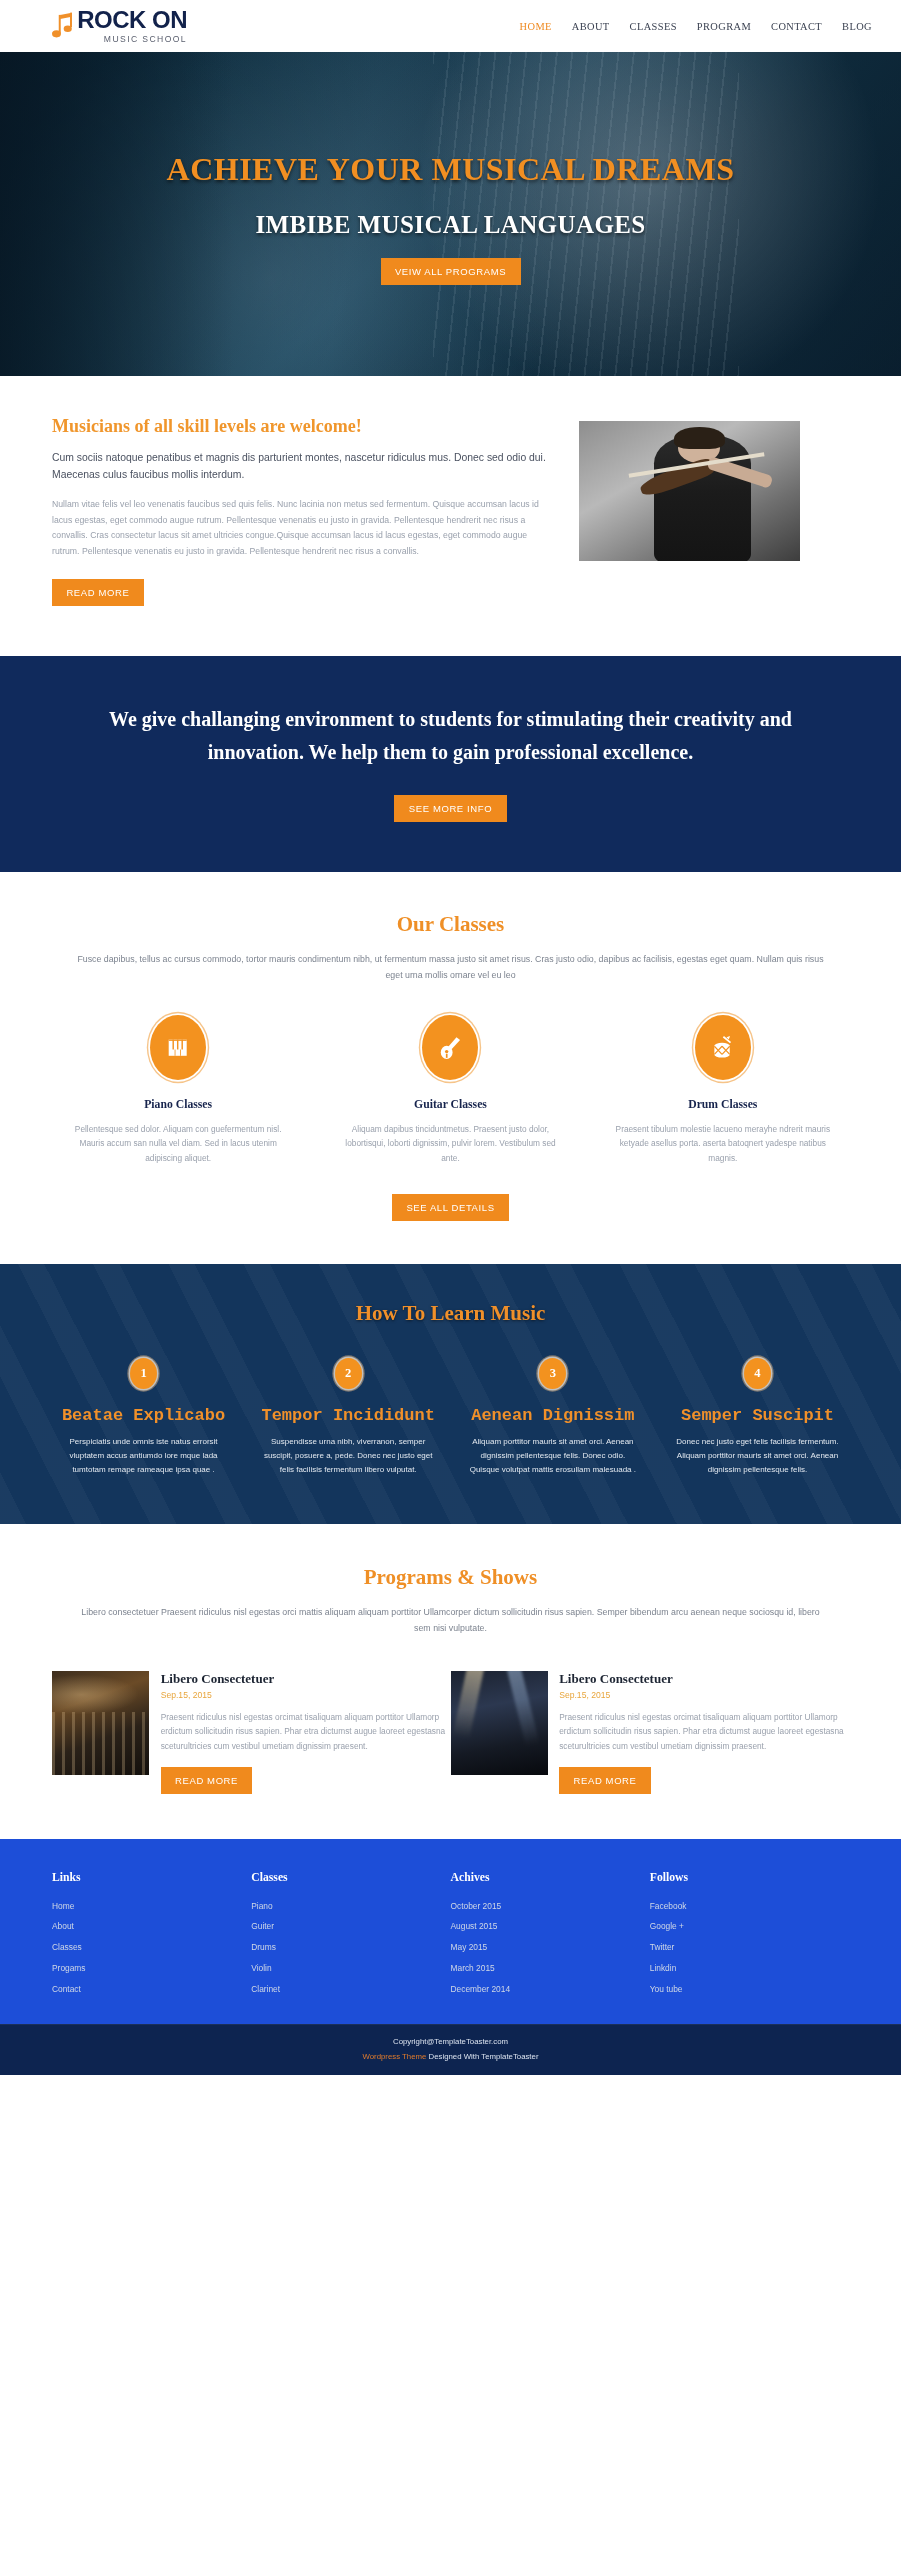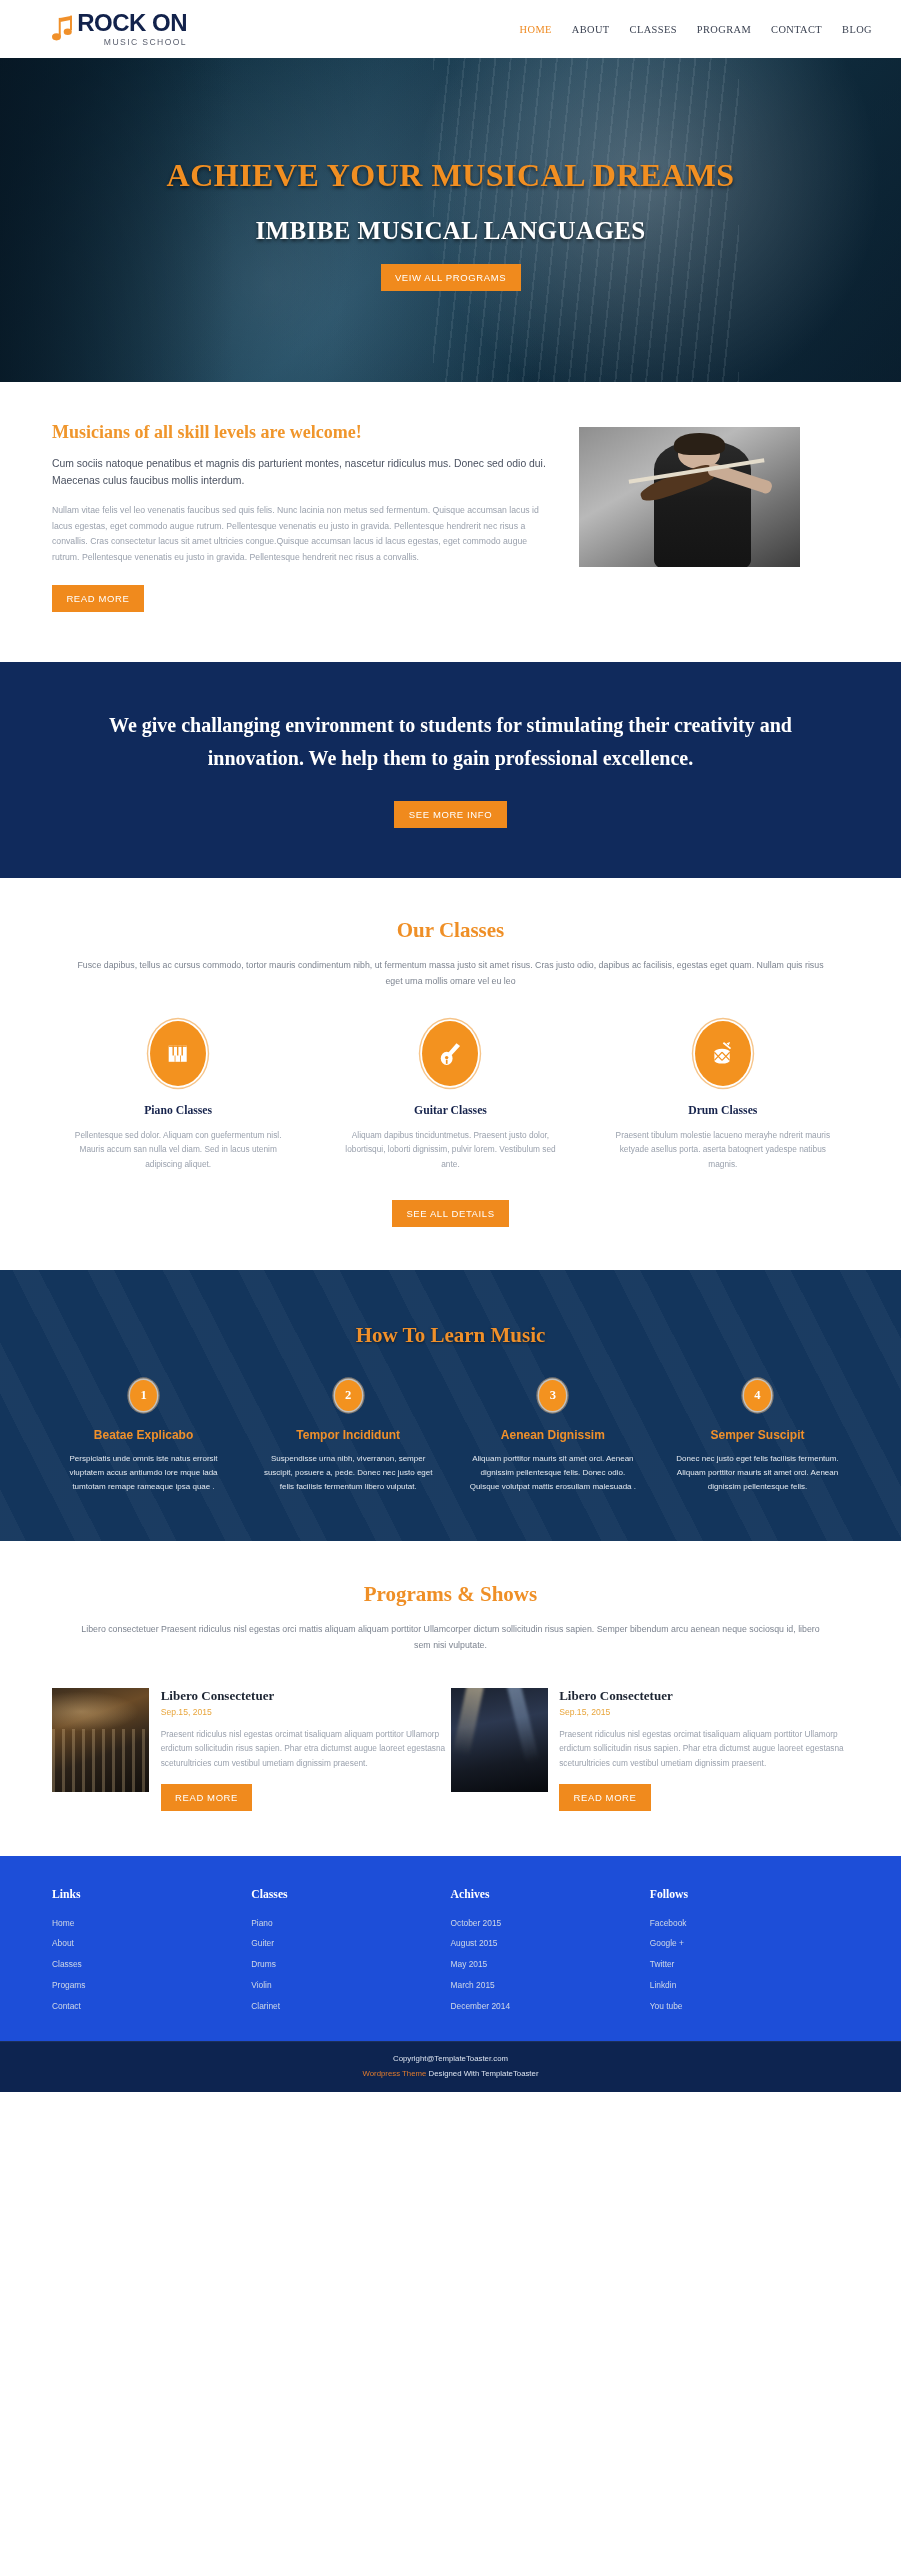--- a/index.html
+++ b/index.html
@@ -6,21 +6,21 @@
   body {
     width: 901px;
     font-family: "Liberation Sans", sans-serif;
     background: #ffffff;
     overflow-x: hidden;
   }
   .wrap { width: 901px; position: relative; }
 
   
   .header {
-    height: 58px;
+    height: 52px;
     background: #ffffff;
     display: flex;
     align-items: center;
     padding: 0 29px 0 52px;
     position: relative;
     z-index: 20;
   }
   .logo { display: flex; align-items: flex-start; }
   .logo-note {
     width: 23.4px; height: 31px; position: relative; margin-right: 1.8px; margin-top: 3.6px;
@@ -249,21 +249,21 @@
     line-height: 1.75;
     color: #9aa1ad;
     margin-top: 10.8px;
     padding: 0 12.6px;
   }
   .classes-btn { margin-top: 29px; }
 
   
   .howto {
     position: relative;
-    padding: 53px 52px 47px 52px;
+    padding: 37px 52px 47px 52px;
     text-align: center;
     overflow: hidden;
     background: #13355c;
   }
   .howto-bg {
     position:absolute; inset:0;
     background:
       radial-gradient(ellipse at 22% 40%, rgba(90,135,180,0.45) 0%, rgba(90,135,180,0) 48%),
       radial-gradient(ellipse at 78% 65%, rgba(60,105,155,0.4) 0%, rgba(60,105,155,0) 52%),
       linear-gradient(120deg, #0e2c52 0%, #1b4472 30%, #2a5888 48%, #163char 48%, #112f55 75%, #0b2444 100%);
@@ -288,22 +288,22 @@
   .step { flex: 1; text-align: center; }
   .step-num {
     width: 27px; height: 31px; margin: 0 auto;
     background: #f3921f; border-radius: 50%;
     display: flex; align-items: center; justify-content: center;
     color: #fff; font-family: "Liberation Serif", serif;
     font-size: 12.6px; font-weight: bold;
     box-shadow: 0 0 0 1.4px rgba(255,255,255,.55), 0 0 0 2.7px rgba(246,196,137,.45);
   }
   .step-title {
-    font-family: Liberation Sans, sans-serif;
-    font-size: 12px; font-weight: bold; color: #f0902a;
+    font-family: Liberation Mono, monospace;
+    font-size: 17px; font-weight: bold; color: #f0902a;
     margin-top: 17px;
   }
   .step-desc {
     font-size: 8px; line-height: 1.72; color: #e3e9f0;
     margin-top: 10px; padding: 0 5.4px;
   }
 
   
   .programs { padding: 41px 52px 45px 52px; text-align: center; background:#fff; }
   .prog-grid { display: flex; margin-top: 34px; text-align: left; }

